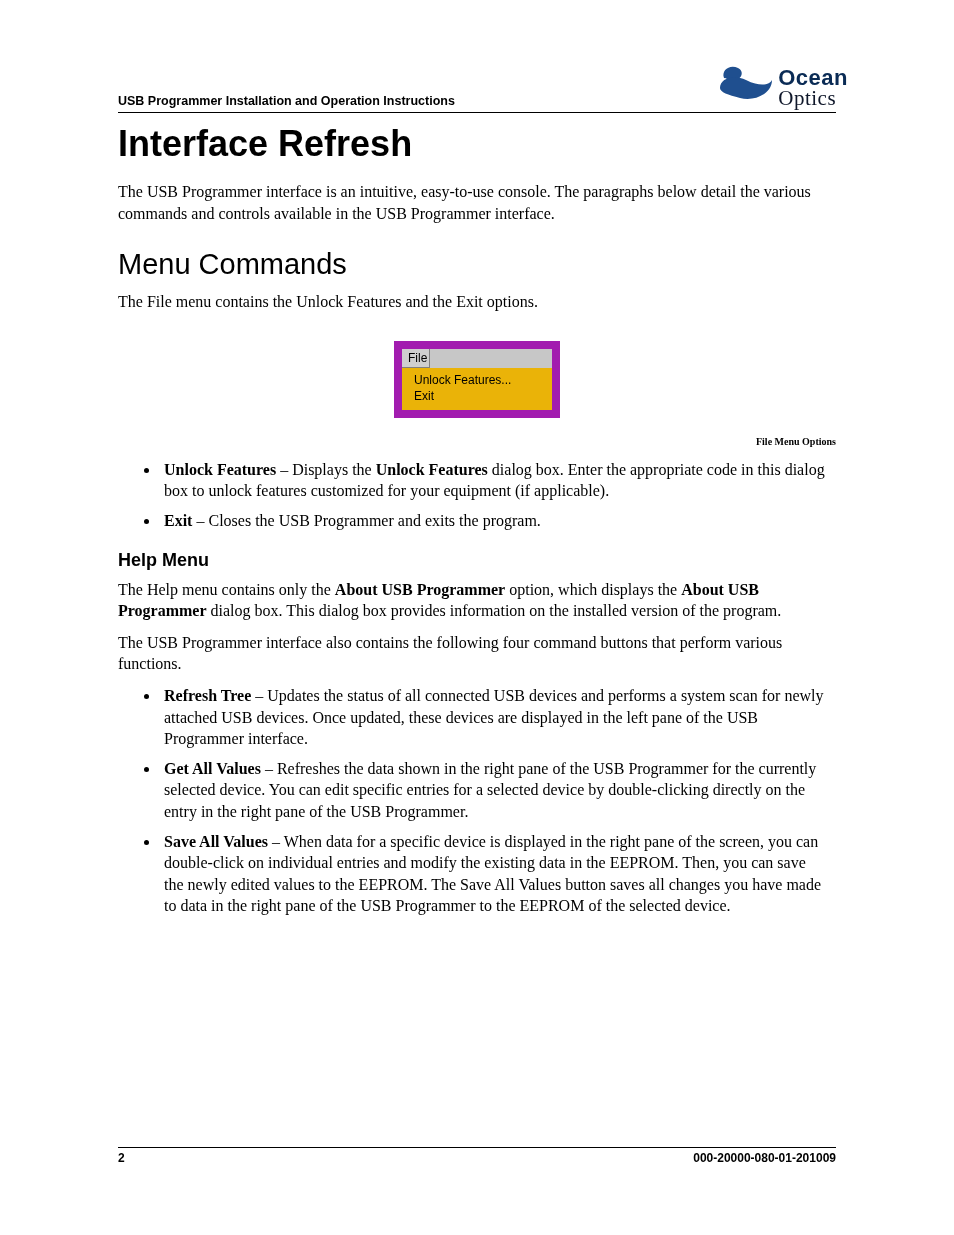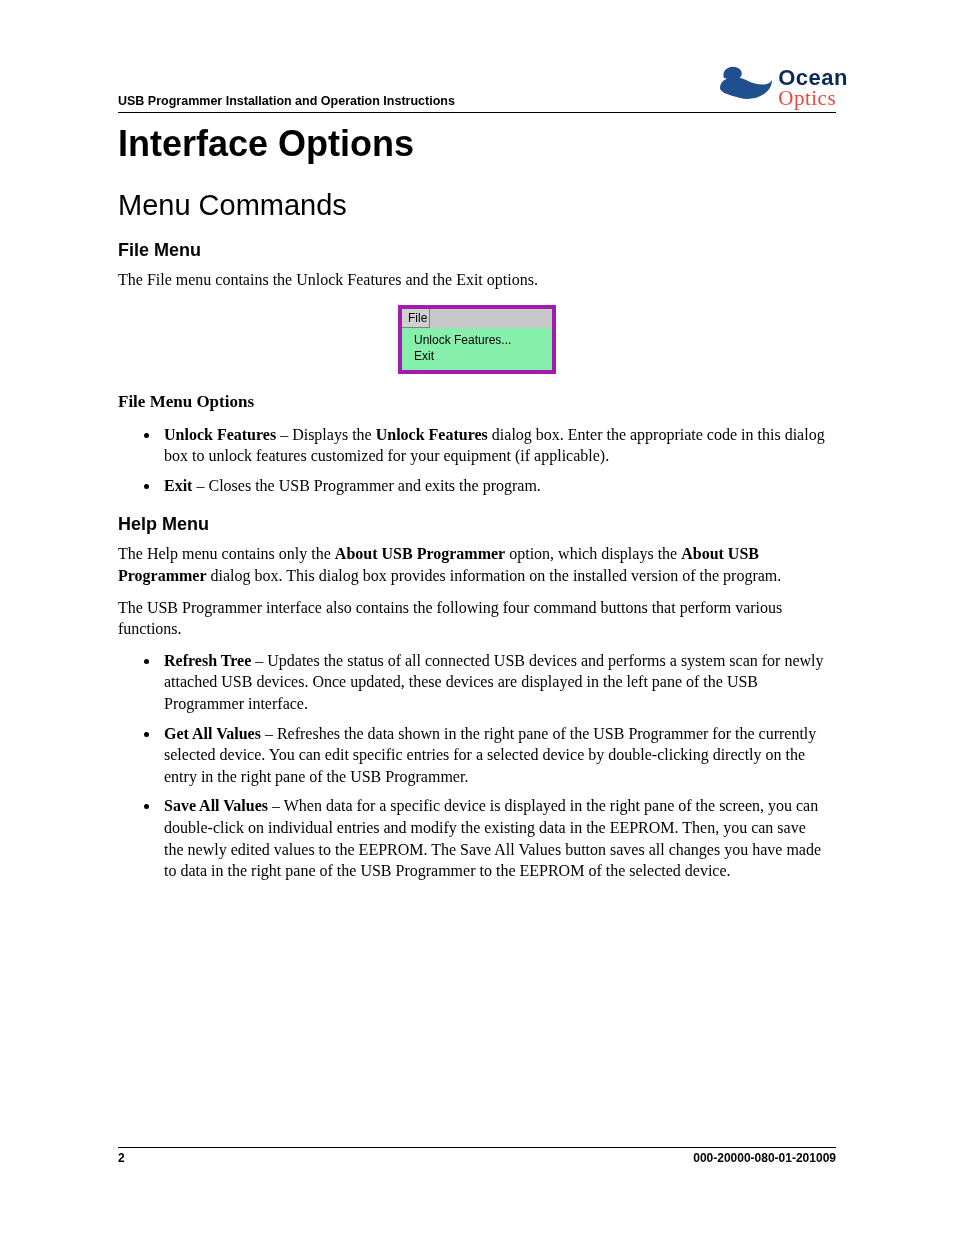--- a/index.html
+++ b/index.html
@@ -49,21 +49,21 @@
     font-size: 22px;
     line-height: 20px;
     text-align: left;
     color: #0a2b55;
   }
   .logo-text .optics {
     font-family: "Times New Roman", serif;
     font-weight: 400;
     font-size: 21px;
     letter-spacing: 0.5px;
-    color: #ef4444;
+    color: #0f172a;
   }
   h1 {
     font-family: Arial, Helvetica, sans-serif;
     font-weight: bold;
     font-size: 36px;
     margin: 10px 0 16px 0;
   }
   h2 {
     font-family: Arial, Helvetica, sans-serif;
     font-weight: normal;
@@ -86,48 +86,48 @@
     padding: 0;
   }
   li {
     font-size: 16px;
     line-height: 1.35;
     margin-bottom: 8px;
     padding-left: 4px;
   }
   .menu-figure {
     width: 150px;
-    margin: 14px auto 8px auto;
-    border: 4px solid #a21caf;
+    margin: 28px auto 8px auto;
+    border: 8px solid #a21caf;
     font-family: Tahoma, Arial, sans-serif;
     font-size: 12px;
-    background: #86efac;
+    background: #eab308;
   }
   .menu-title-cell {
     border-right: 1px solid #808080;
     border-bottom: 1px solid #808080;
     background: #cfcfcf;
     padding: 2px 6px;
     width: 28px;
     display: inline-block;
     box-sizing: border-box;
   }
   .menu-title-row {
     background: #c7c7c7;
   }
   .menu-body {
     padding: 4px 9px 6px 0;
   }
   .menu-item {
     padding: 1px 12px;
   }
   .caption {
-    text-align: left;
-    font-weight: bold;
-    font-size: 17px;
+    text-align: right;
+    font-weight: bold;
+    font-size: 10px;
     margin: 18px 0 12px 0;
   }
   .footer {
     position: absolute;
     left: 118px;
     right: 118px;
     bottom: 70px;
   }
   .footer-hr {
     border: none;
@@ -160,25 +160,25 @@
         <path d="M2 30 C 2 20, 16 16, 28 22 C 44 30, 52 26, 54 22 C 54 36, 36 44, 22 40 C 10 37, 2 34, 2 30 Z" fill="#1f4f8f"></path>
       </svg>
       <div class="logo-text">
         <div style="letter-spacing:0.5px;">Ocean</div>
         <div class="optics">Optics</div>
       </div>
     </div>
   </div>
   <hr class="header-hr">
 
-  <h1>Interface Options</h1>
+  <h1>Interface Refresh</h1>
+  <p>The USB Programmer interface is an intuitive, easy-to-use console.  The paragraphs below detail the various commands and controls available in the USB Programmer interface.</p>
 
   <h2>Menu Commands</h2>
 
-  <h3>File Menu</h3>
   <p>The File menu contains the Unlock Features and the Exit options.</p>
 
   <div class="menu-figure">
     <div class="menu-title-row">
       <span class="menu-title-cell">File</span>
     </div>
     <div class="menu-body">
       <div class="menu-item">Unlock Features...</div>
       <div class="menu-item">Exit</div>
     </div>

